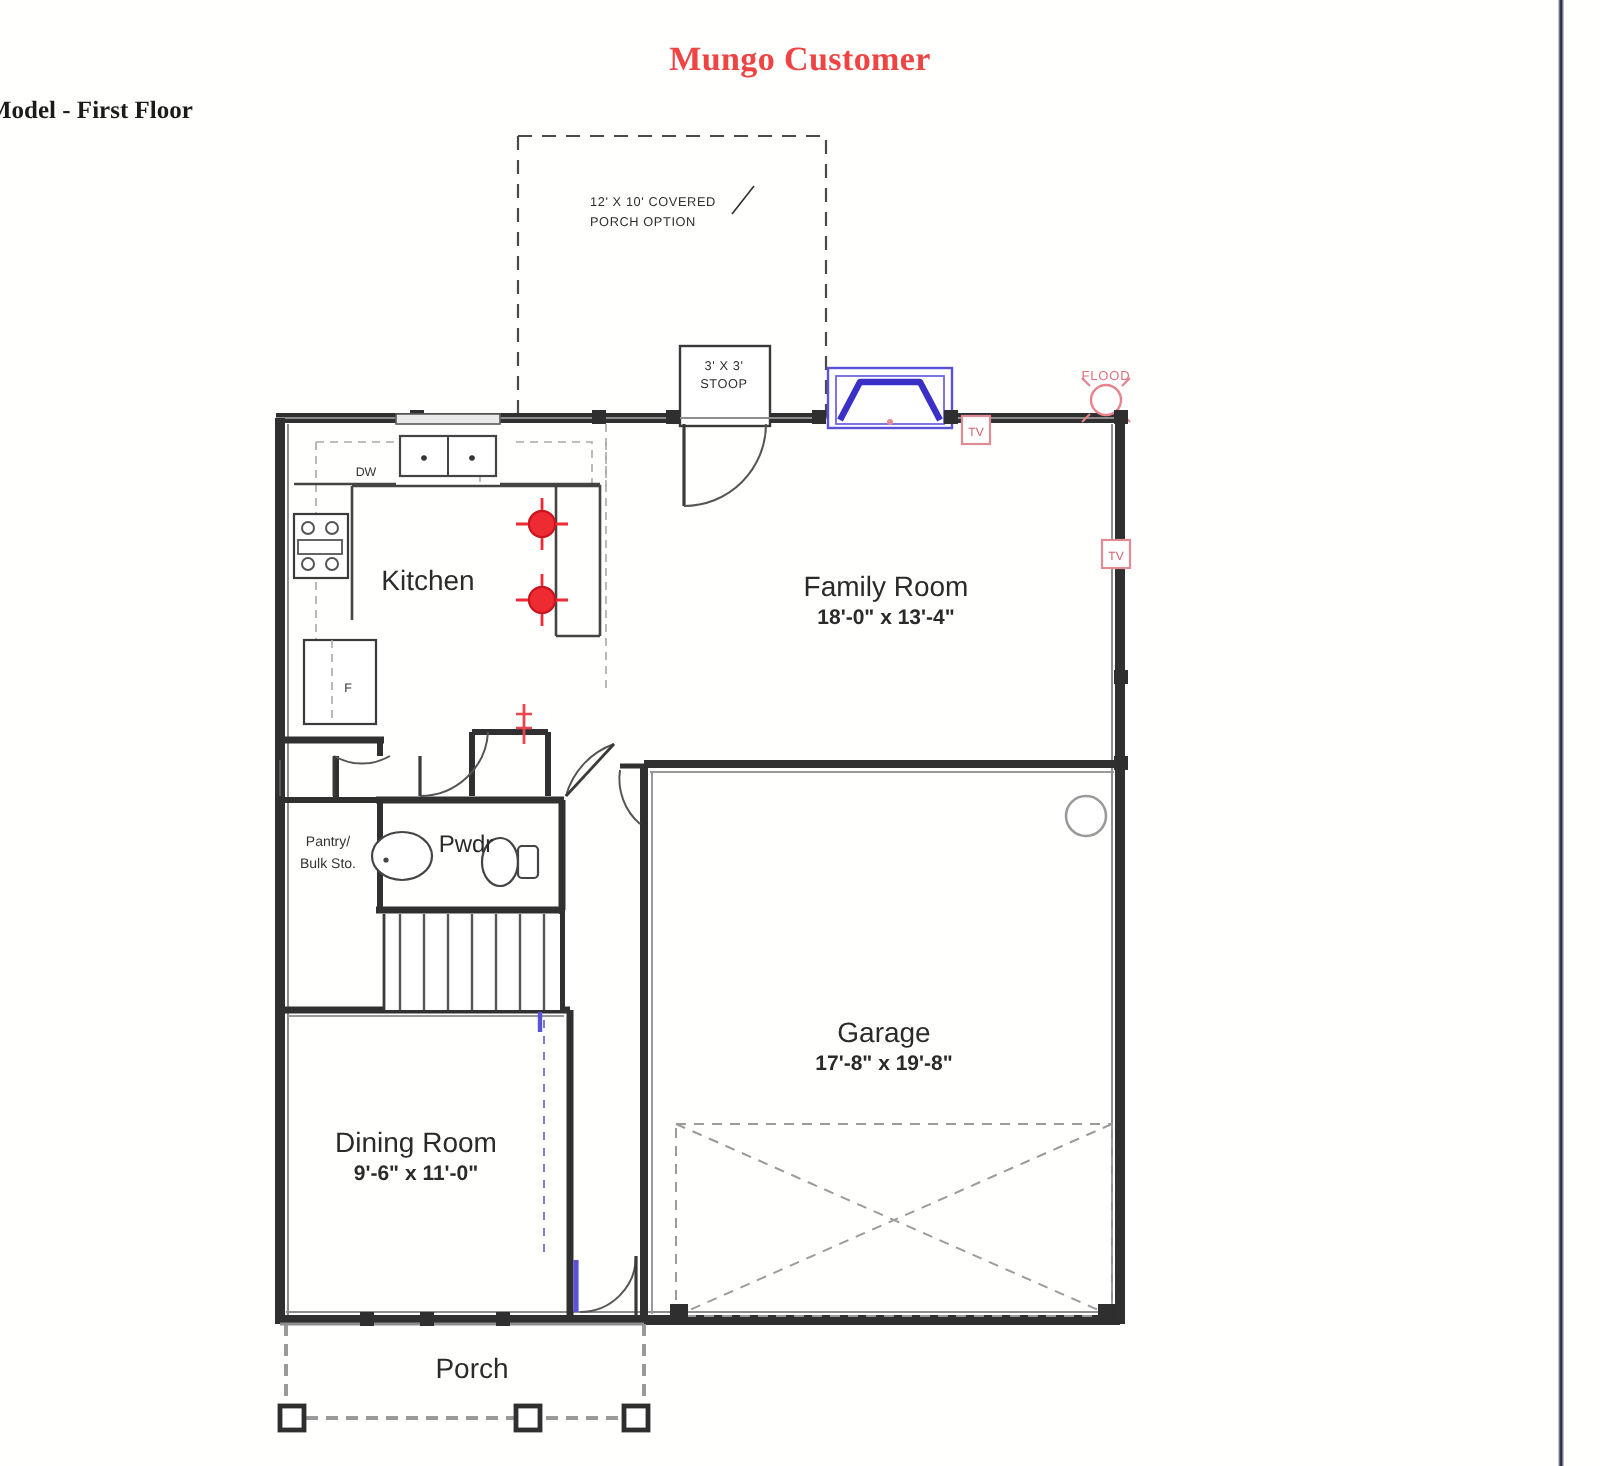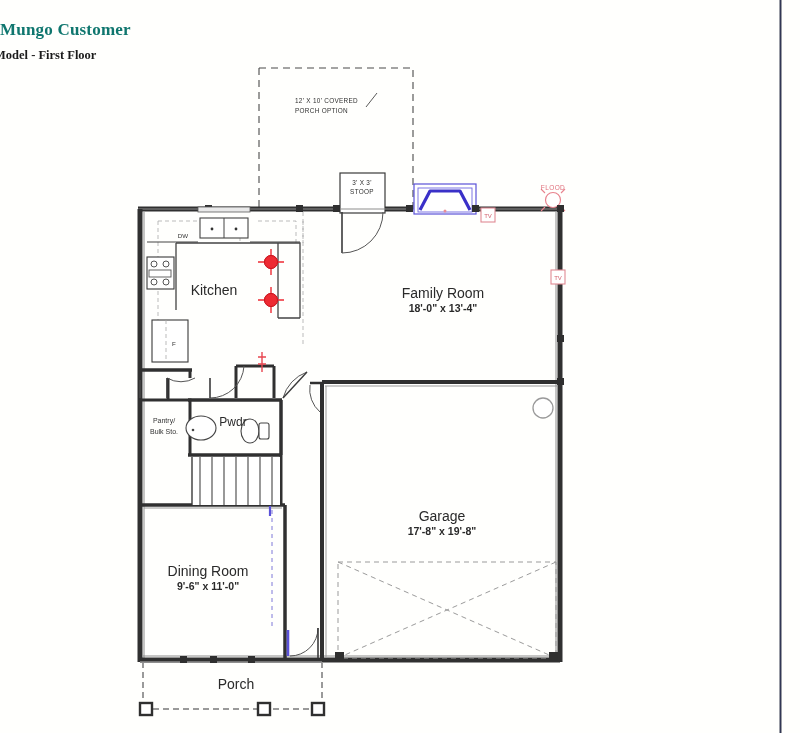--- a/index.html
+++ b/index.html
@@ -17,24 +17,25 @@
   }
   #page {
     position: absolute;
     left: 0; top: 0;
     width: 800px; height: 733px;
   }
   .page-title {
     position: absolute;
     left: 0; right: 0;
     top: 20px;
+    text-align: center;
     font-family: "Liberation Serif", serif;
     font-weight: bold;
     font-size: 17px;
-    color: #0f766e;
+    color: #ef4444;
     letter-spacing: 0.2px;
   }
   .plan-subtitle {
     position: absolute;
     left: -6px;
     top: 48px;
     font-family: "Liberation Serif", serif;
     font-weight: bold;
     font-size: 12.5px;
     color: #1b1b1b;

